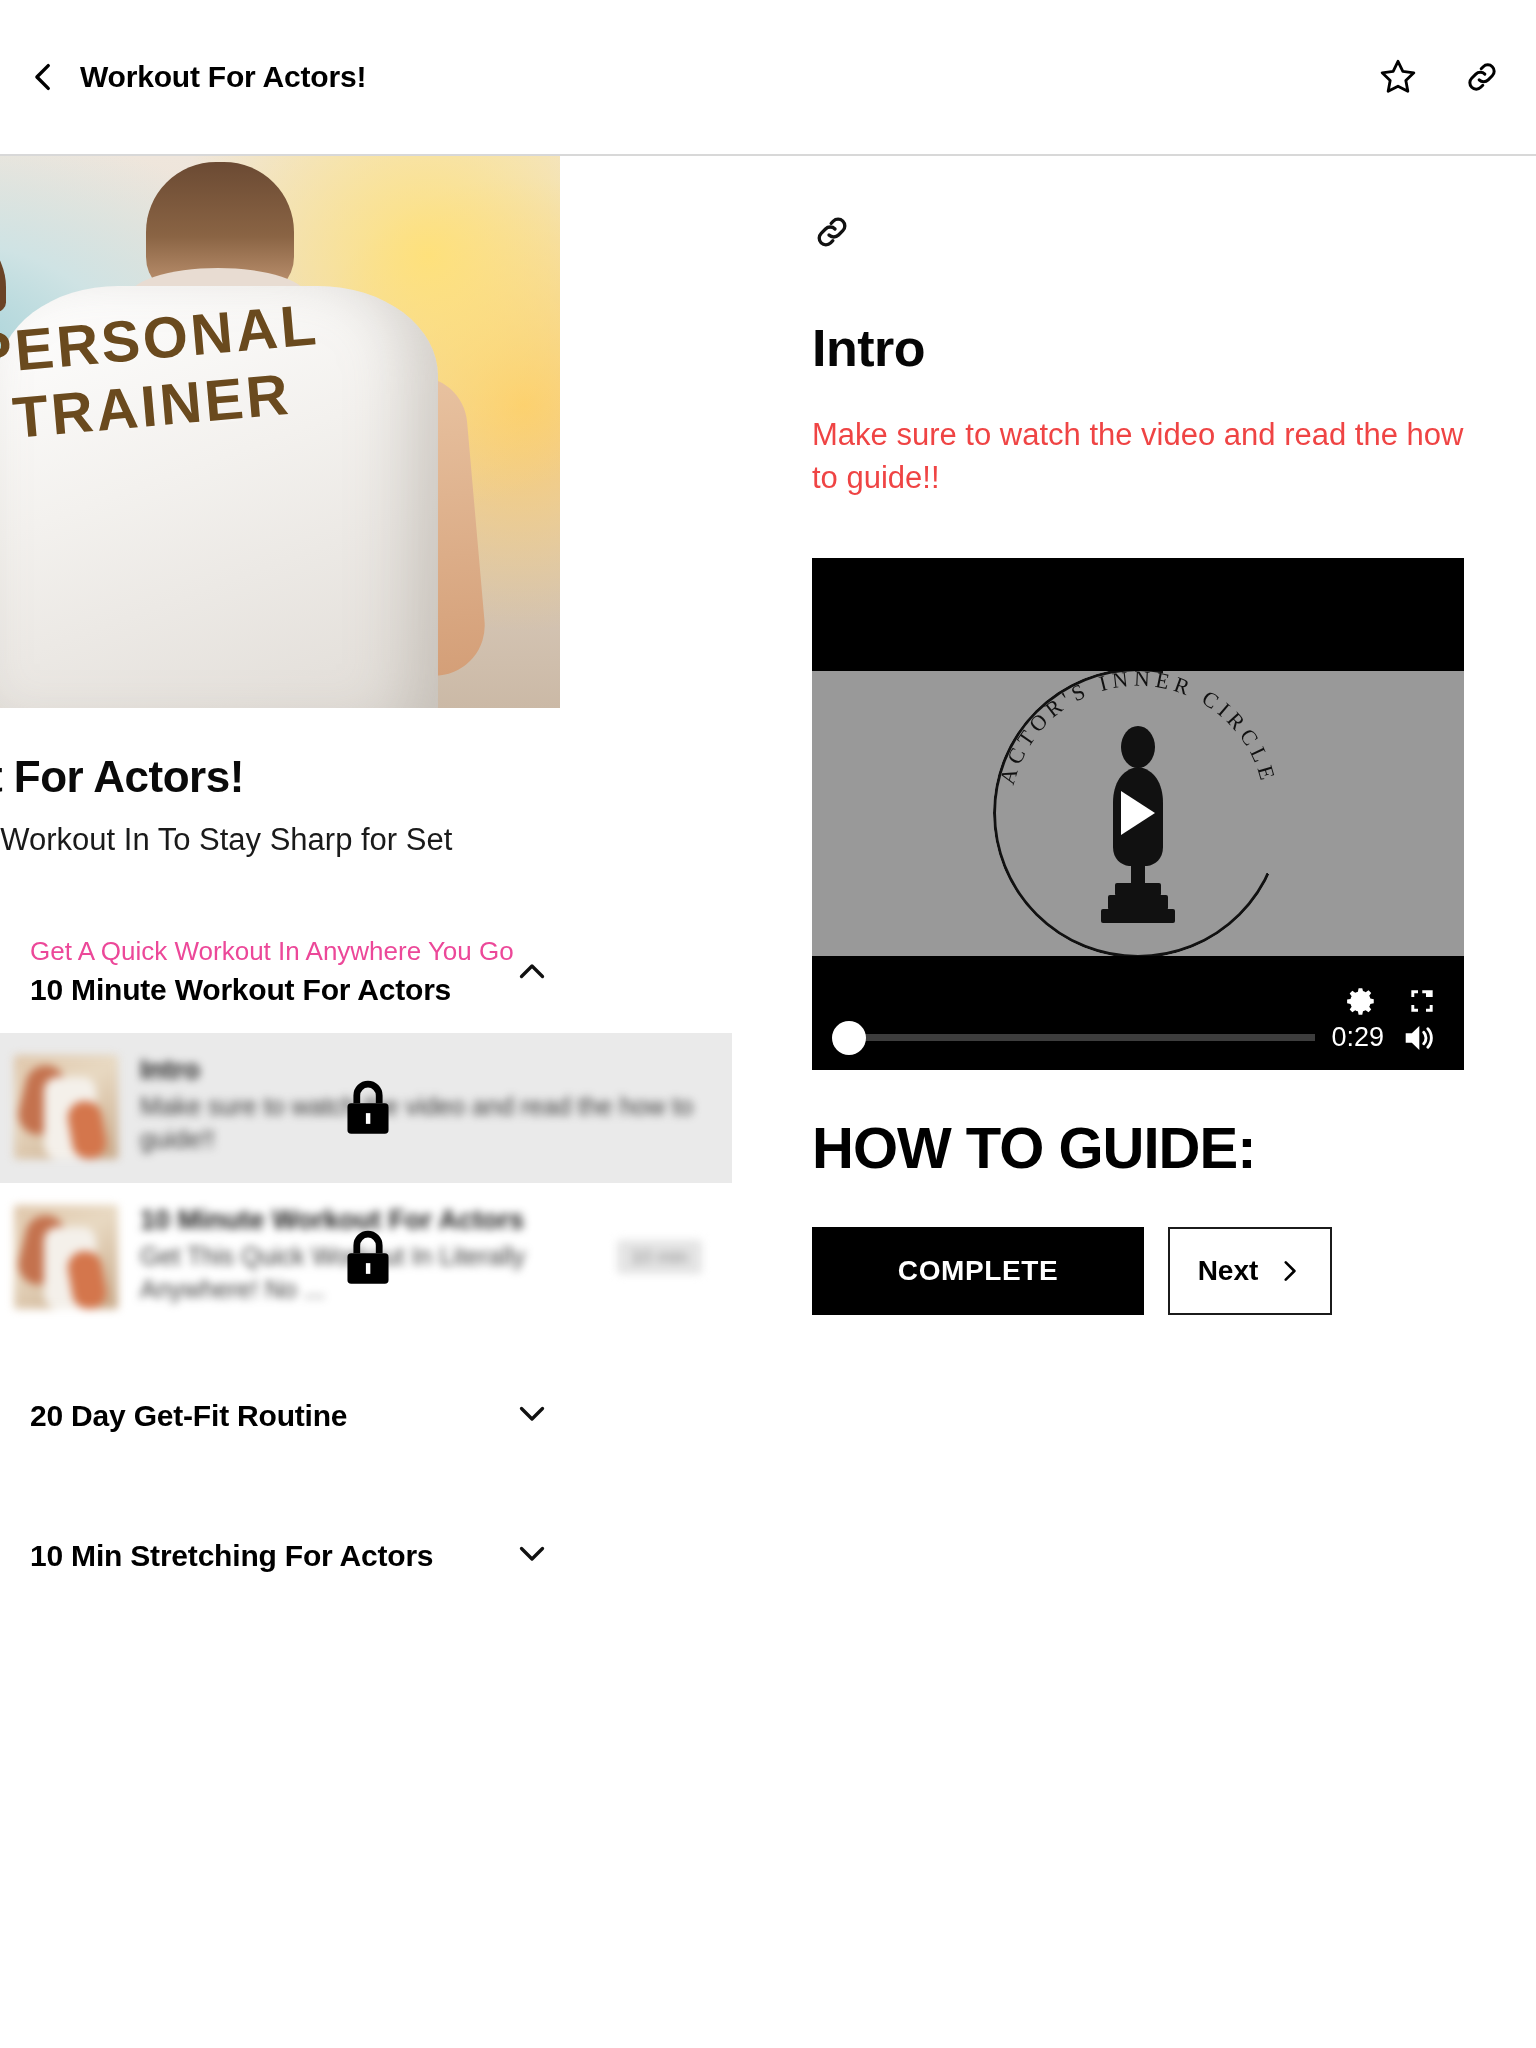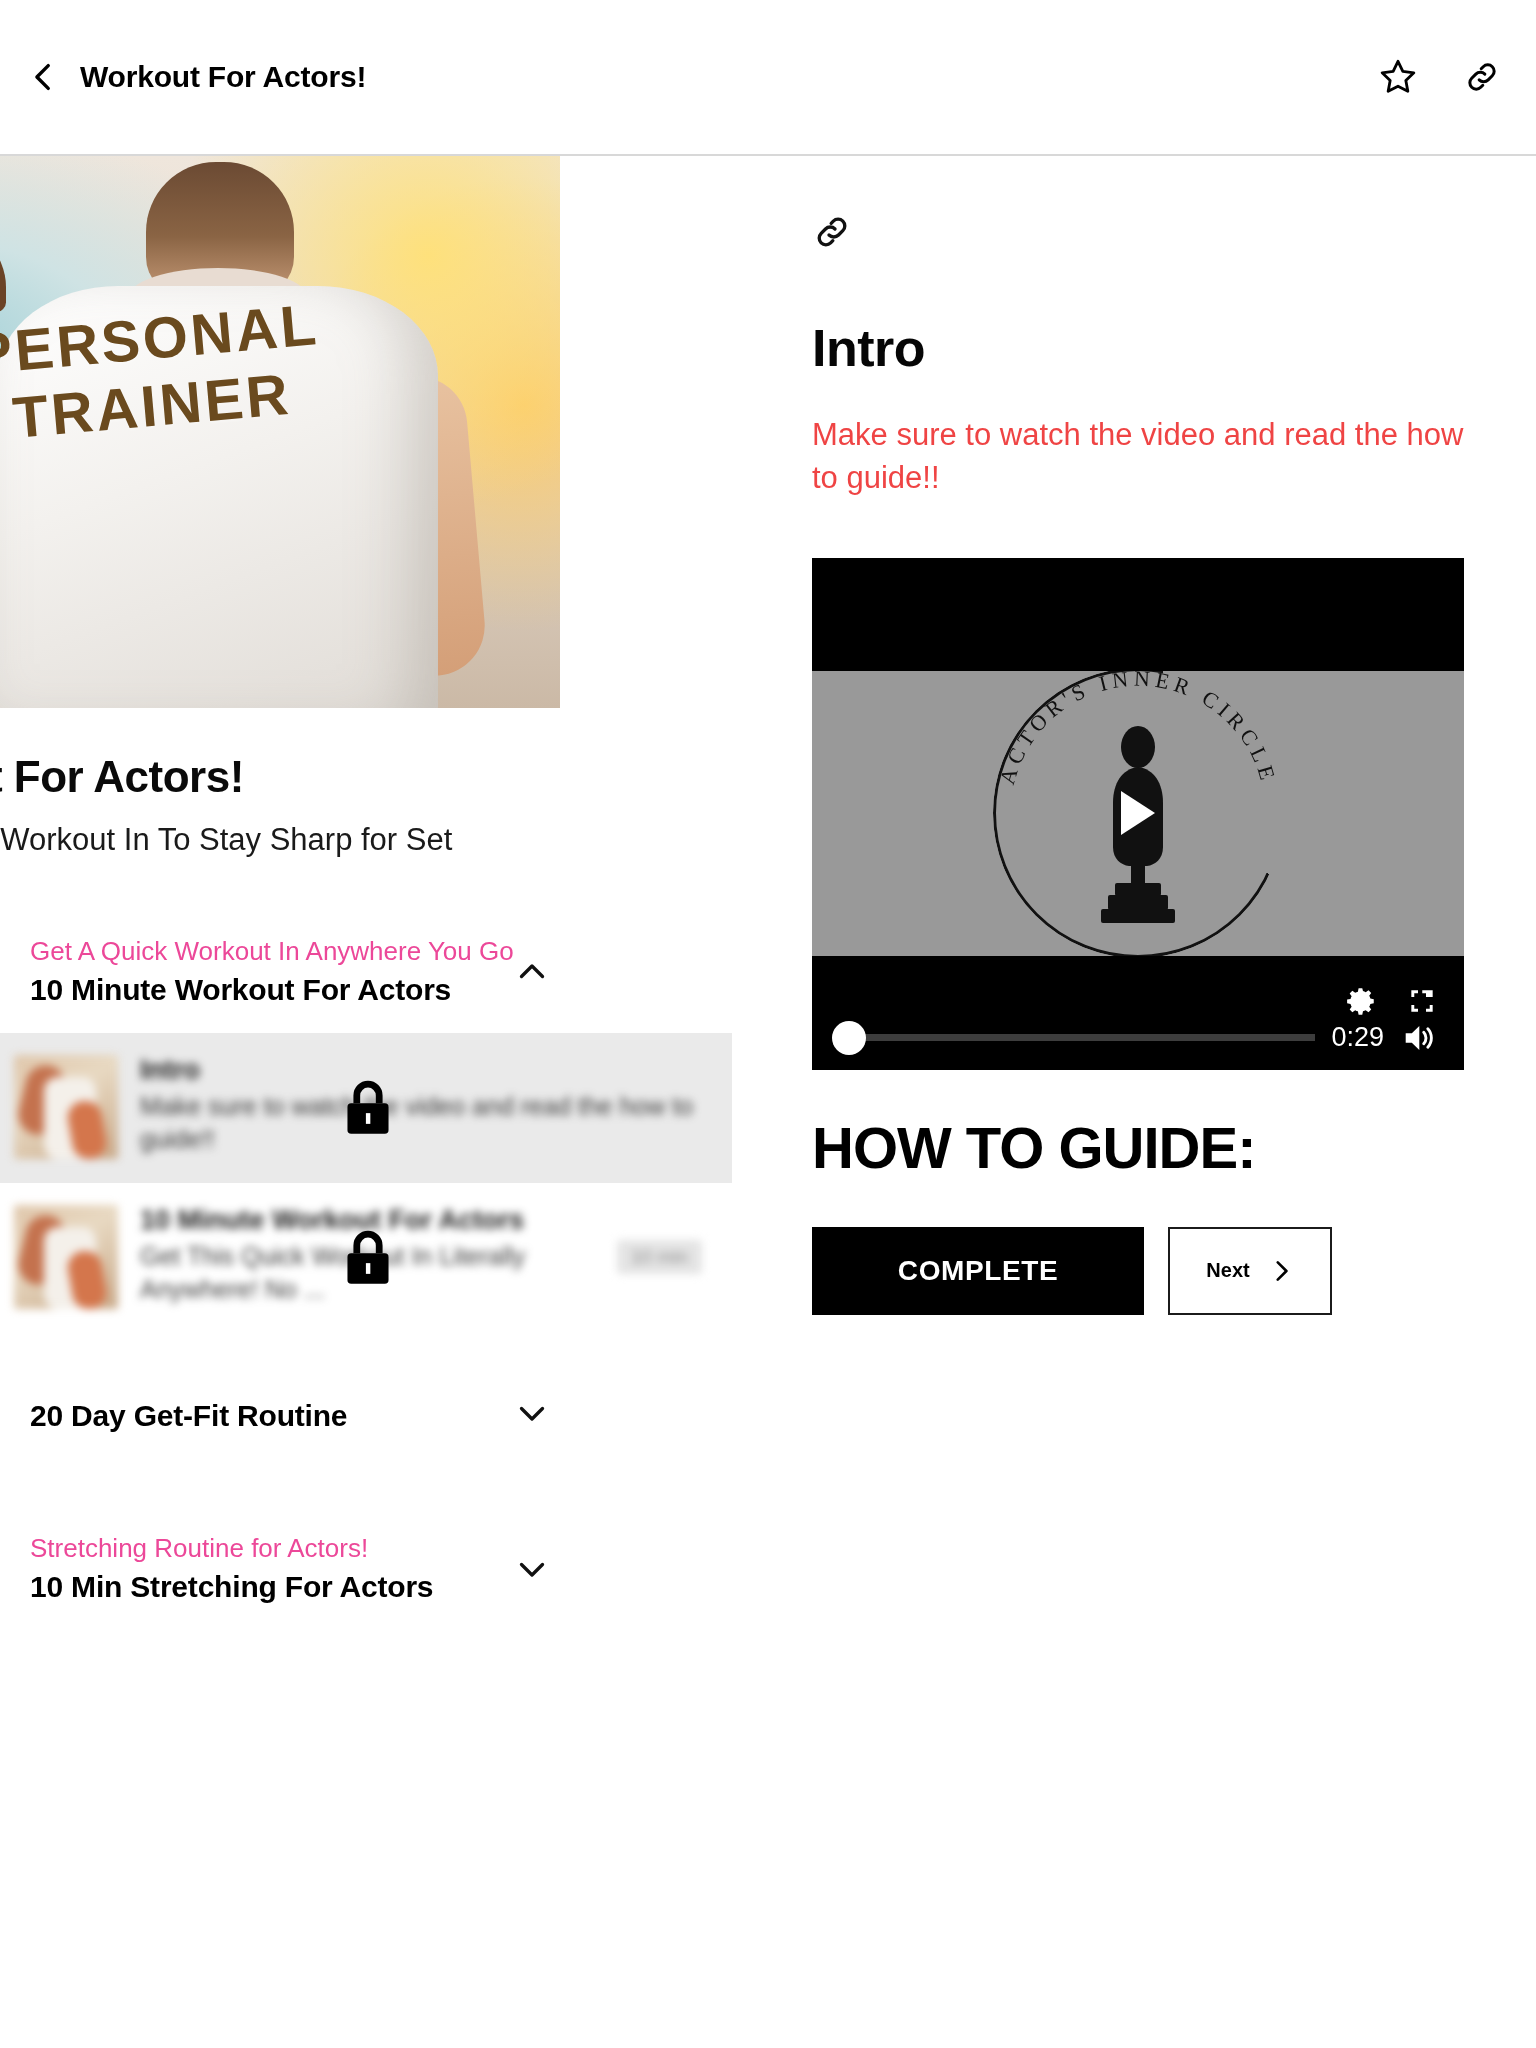--- a/index.html
+++ b/index.html
@@ -221,21 +221,21 @@
   .btn-complete {
     flex: 0 0 auto; width: 332px; height: 88px;
     background: #000; color: #fff; border: none;
     font-family: "Liberation Sans", sans-serif;
     font-size: 28px; font-weight: 700; letter-spacing: .6px; cursor: pointer;
   }
   .btn-next {
     flex: 0 0 auto; width: 164px; height: 88px;
     background: #fff; color: #000; border: 2px solid #1b1b1b;
     display: flex; align-items: center; justify-content: center; gap: 18px;
-    font-size: 20px; font-weight: 700; cursor: pointer;
+    font-size: 28px; font-weight: 700; cursor: pointer;
   }
 </style>
 </head>
 <body>
 
 <div class="topbar">
   <div class="back-btn">
     <svg width="34" height="34" viewBox="0 0 24 24" fill="none">
       <path d="M15 4 L7 12 L15 20" stroke="#000" stroke-width="2.4" stroke-linecap="round" stroke-linejoin="round"></path>
     </svg>
@@ -331,21 +331,20 @@
       </div>
 
       <div class="acc-head" style="margin-top:34px;border-top:none;">
         <div class="acc-title">20 Day Get-Fit Routine</div>
         <svg class="chev" viewBox="0 0 24 24" fill="none">
           <path d="M5 9 L12 16 L19 9" stroke="#111" stroke-width="2.2" stroke-linecap="round" stroke-linejoin="round"></path>
         </svg>
       </div>
 
       <div class="acc-head" style="margin-top:48px;border-top:none;">
-        <div class="acc-eyebrow">Stretching Routine for Actors!</div>
         <div class="acc-title">10 Min Stretching For Actors</div>
         <svg class="chev" viewBox="0 0 24 24" fill="none">
           <path d="M5 9 L12 16 L19 9" stroke="#111" stroke-width="2.2" stroke-linecap="round" stroke-linejoin="round"></path>
         </svg>
       </div>
 
     </div>
   </div>
 
   <div class="right-col">

